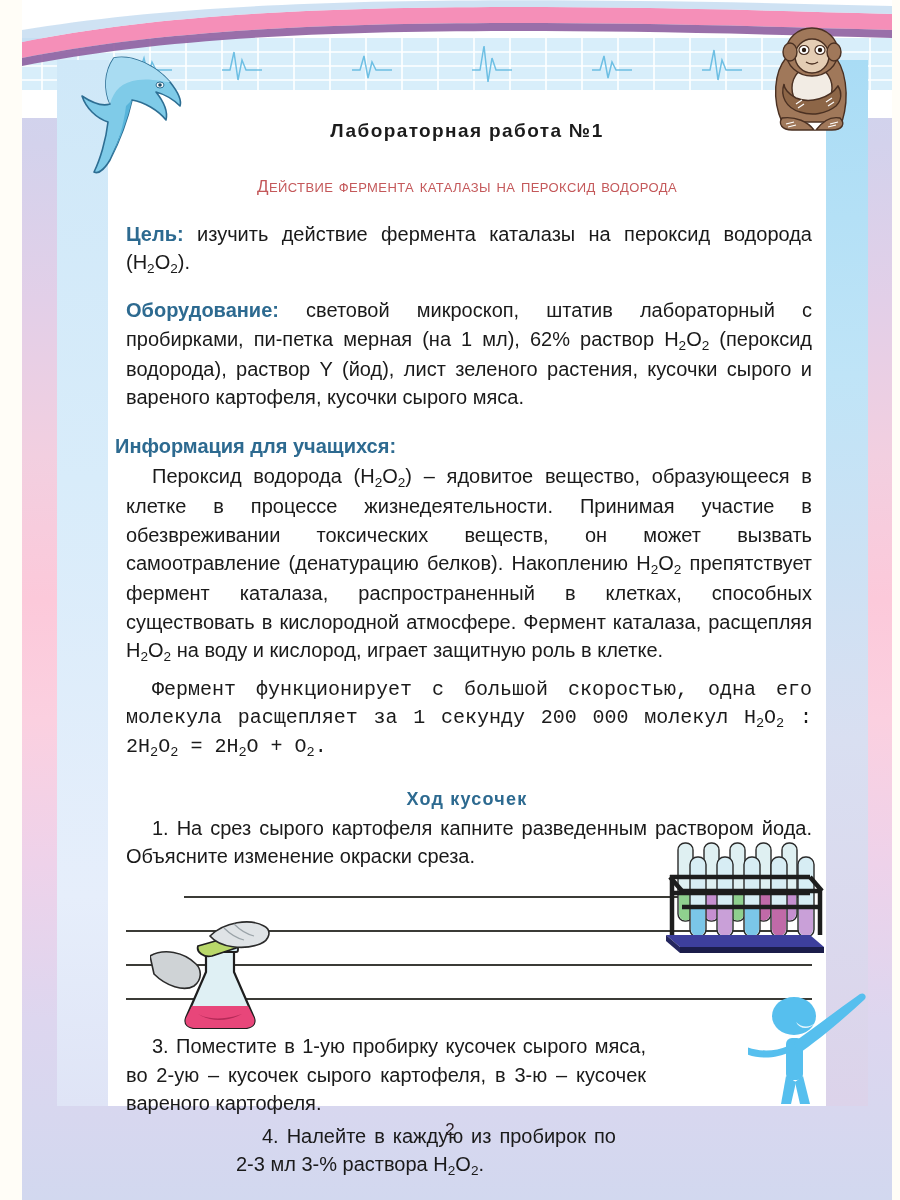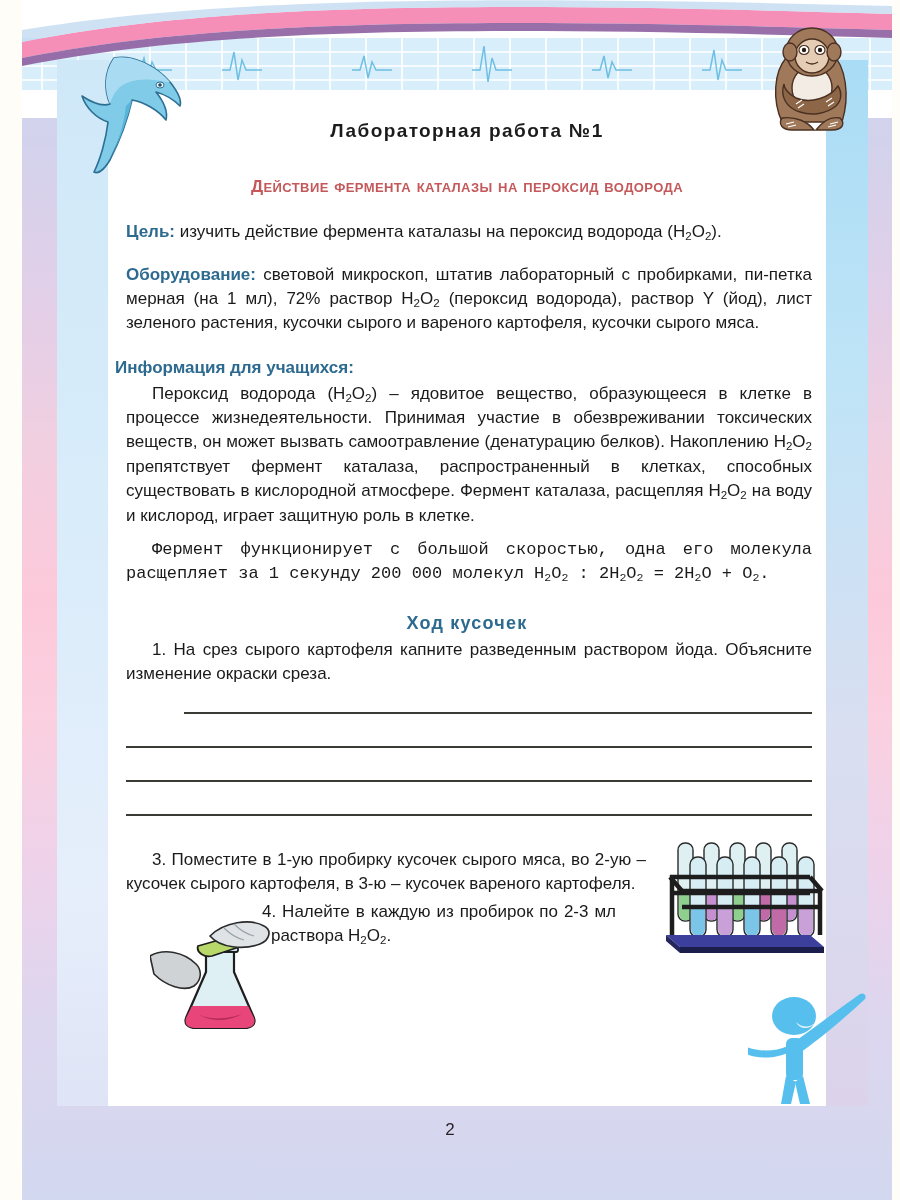--- a/index.html
+++ b/index.html
@@ -51,27 +51,27 @@
     position:absolute;left:826px;top:60px;width:42px;height:1046px;
     background:linear-gradient(to bottom,#a9dcf5 0%,#bfe4f7 30%,#d9dff1 65%,#dcd3ea 100%);
     z-index:12;
   }
   
   .doc-title{
     text-align:center;font-weight:bold;font-size:19px;color:#1b1b1b;
     letter-spacing:1.4px;margin:0;padding-top:24px;
   }
   .red-head{
-    text-align:center;font-weight:bold;font-size:18.5px;color:#c4585a;
+    text-align:center;font-weight:normal;font-size:18.5px;color:#c4585a;
     letter-spacing:.4px;margin:28px 0 0 0;font-variant:small-caps;
     text-transform:lowercase;
   }
   .red-head::first-letter{font-size:24px;}
   .body-txt{
-    font-size:17px;color:#1a1a1a;line-height:1.42;
+    font-size:20px;color:#1a1a1a;line-height:1.42;
     margin:0;padding:0 14px 0 18px;text-align:justify;
   }
   .lbl{color:#2d6a90;font-weight:bold;}
   .p-goal{margin-top:22px;}
   .p-equip{margin-top:18px;}
   .p-infohead{margin-top:20px;padding-left:7px;}
   .p-info{margin-top:2px;text-indent:26px;}
   .p-info2{margin-top:10px;text-indent:26px;font-family:Liberation Mono, monospace;}
   .hod{
     text-align:center;font-weight:bold;font-size:18px;color:#2d6a90;
@@ -210,21 +210,21 @@
 
     <h1 class="doc-title">Лабораторная работа №1</h1>
 
     <h2 class="red-head">Действие фермента каталазы на пероксид водорода</h2>
 
     <p class="body-txt p-goal">
       <span class="lbl">Цель:</span><span> изучить действие фермента каталазы на пероксид водорода (H</span><sub>2</sub><span>O</span><sub>2</sub><span>).</span>
     </p>
 
     <p class="body-txt p-equip">
-      <span class="lbl">Оборудование:</span><span> световой микроскоп, штатив лабораторный с пробирками, пи-петка мерная (на 1 мл), 72% раствор H</span><sub>2</sub><span>O</span><sub>2</sub><span> (пероксид водорода),  раствор Y (йод), лист зеленого растения, кусочки сырого и вареного картофеля, кусочки сырого мяса.</span>
+      <span class="lbl">Оборудование:</span><span> световой микроскоп, штатив лабораторный с пробирками, пи-петка мерная (на 1 мл), 62% раствор H</span><sub>2</sub><span>O</span><sub>2</sub><span> (пероксид водорода),  раствор Y (йод), лист зеленого растения, кусочки сырого и вареного картофеля, кусочки сырого мяса.</span>
     </p>
 
     <p class="body-txt p-infohead">
       <span class="lbl">Информация для учащихся:</span>
     </p>
 
     <p class="body-txt p-info">
       <span>Пероксид водорода (H</span><sub>2</sub><span>O</span><sub>2</sub><span>) – ядовитое вещество, образующееся в клетке в процессе жизнедеятельности. Принимая участие в обезвреживании токсических веществ, он может вызвать самоотравление (денатурацию белков). Накоплению H</span><sub>2</sub><span>O</span><sub>2</sub><span> препятствует фермент каталаза, распространенный в клетках, способных существовать в кислородной атмосфере. Фермент каталаза, расщепляя H</span><sub>2</sub><span>O</span><sub>2</sub><span> на воду и кислород, играет защитную роль в клетке.</span>
     </p>
 

